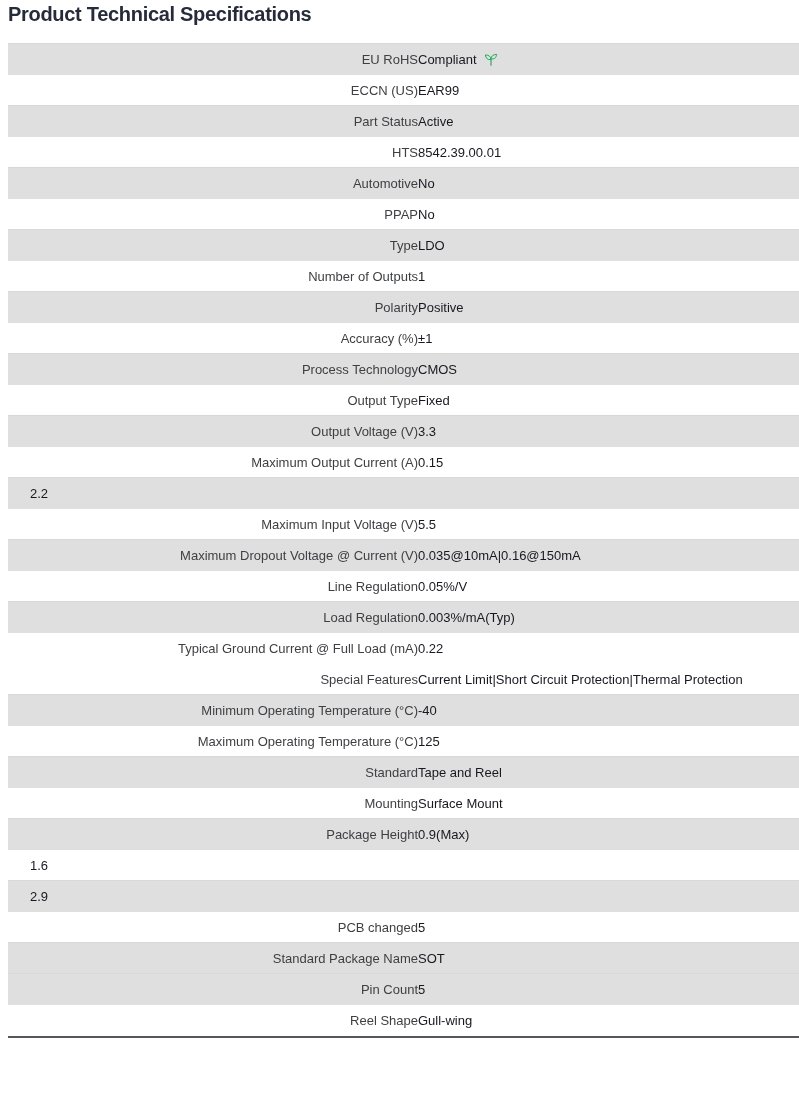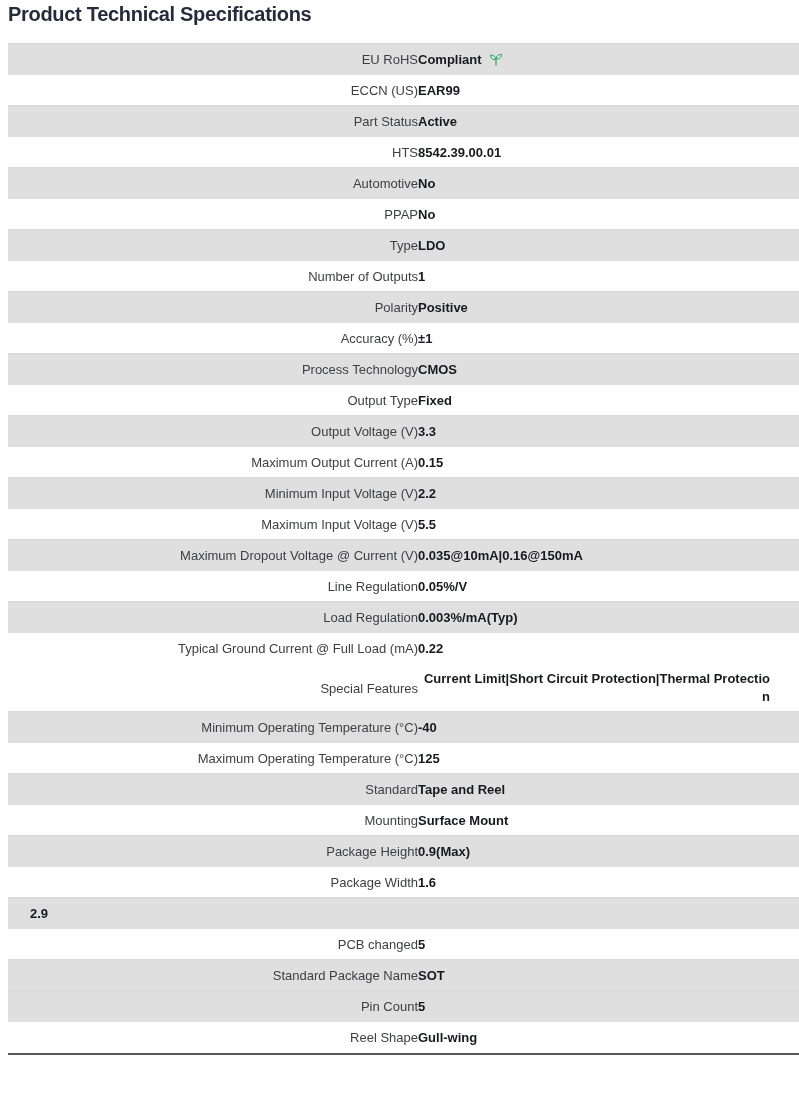--- a/index.html
+++ b/index.html
@@ -52,21 +52,21 @@
     color:var(--label-color);
   }
   .value{
     width:352px;
     padding:6px 0;
     display:flex;
     align-items:center;
     gap:6px;
     font-size:13px;
     line-height:18px;
-    font-weight:700;
+    font-weight:400;
     color:var(--value-color);
   }
   .value .value-text{word-break:break-all;}
   .eco-icon{flex:0 0 auto;display:inline-block;}
 </style>
 </head>
 <body>
 
 <div class="page">
   <h1 class="title">Product Technical Specifications</h1>
@@ -154,21 +154,20 @@
           <span class="value-text">3.3</span>
         </div>
       </div>
       <div class="row">
         <div class="label">Maximum Output Current (A)</div>
         <div class="value">
           <span class="value-text">0.15</span>
         </div>
       </div>
       <div class="row shaded">
-        <div class="label">Minimum Input Voltage (V)</div>
         <div class="value">
           <span class="value-text">2.2</span>
         </div>
       </div>
       <div class="row">
         <div class="label">Maximum Input Voltage (V)</div>
         <div class="value">
           <span class="value-text">5.5</span>
         </div>
       </div>
@@ -226,21 +225,20 @@
           <span class="value-text">Surface Mount</span>
         </div>
       </div>
       <div class="row shaded">
         <div class="label">Package Height</div>
         <div class="value">
           <span class="value-text">0.9(Max)</span>
         </div>
       </div>
       <div class="row">
-        <div class="label">Package Width</div>
         <div class="value">
           <span class="value-text">1.6</span>
         </div>
       </div>
       <div class="row shaded">
         <div class="value">
           <span class="value-text">2.9</span>
         </div>
       </div>
       <div class="row">

